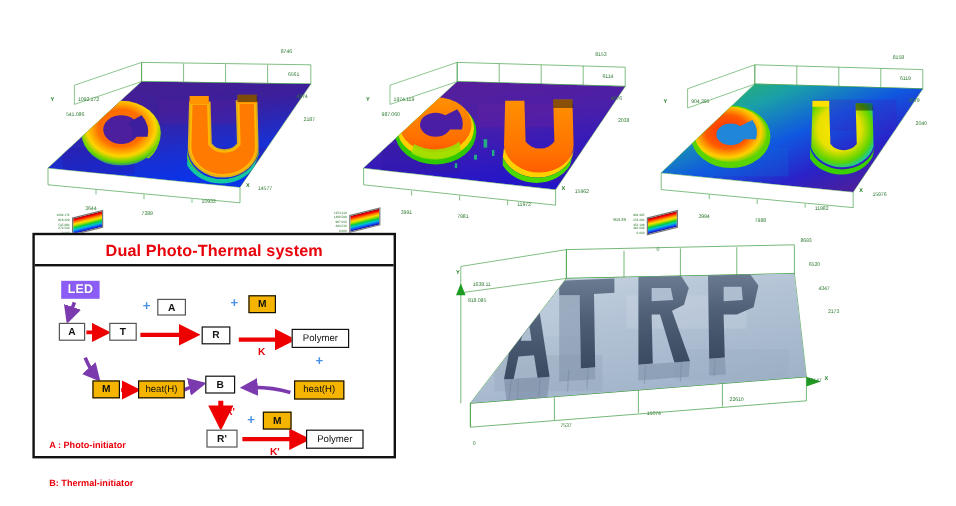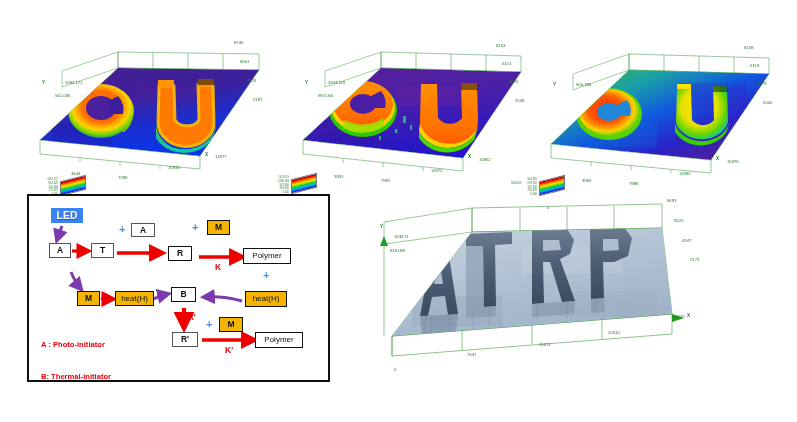--- a/index.html
+++ b/index.html
@@ -73,21 +73,21 @@
     position: absolute;
     display: flex; align-items: center; justify-content: center;
     font-size: 8.5px; font-weight: bold; color: #111;
     background: #fff; border: 1.4px solid #111;
     font-family: "Liberation Sans", sans-serif;
     line-height: 1;
   }
   .node.thin { border-width: 1px; border-color: #555; }
   .node.amber { background: #f5b400; border: 1.4px solid #111; }
   .node.led {
-    background: #3b82f6; border: none; color: #fff;
+    background: #8b5cf6; border: none; color: #fff;
     font-size: 10.5px; font-weight: bold;
     text-shadow: 0.5px 0.5px 0 rgba(0,0,0,.35);
   }
   .node.wide { font-size: 8px; font-weight: normal; }
 
   .plus {
     position: absolute;
     color: #4a90e2; font-size: 11px; font-weight: bold;
     line-height: 1;
   }
@@ -369,20 +369,23 @@
     <div class="cbar-ticks" style="left:-22px; top:150px; width:32px;">
       <div>904.395</div>
       <div>678.296</div>
       <div>452.198</div>
       <div>226.099</div>
       <div>0.000</div>
     </div>
   </div>
 
   <div class="scheme">
+    <div class="scheme-title-bar">
+      <span class="scheme-title">Dual Photo-Thermal system</span>
+    </div>
     <div class="scheme-body">
 
       <svg class="arrows" width="303" height="160" viewBox="0 0 303 160">
         <defs>
           <marker id="redHead" markerWidth="5" markerHeight="5" refX="3.6" refY="2.5" orient="auto">
             <path d="M0,0 L5,2.5 L0,5 Z" fill="#ee0000"></path>
           </marker>
           <marker id="purpHead" markerWidth="5" markerHeight="5" refX="3.6" refY="2.5" orient="auto">
             <path d="M0,0 L5,2.5 L0,5 Z" fill="#7b3aad"></path>
           </marker>

